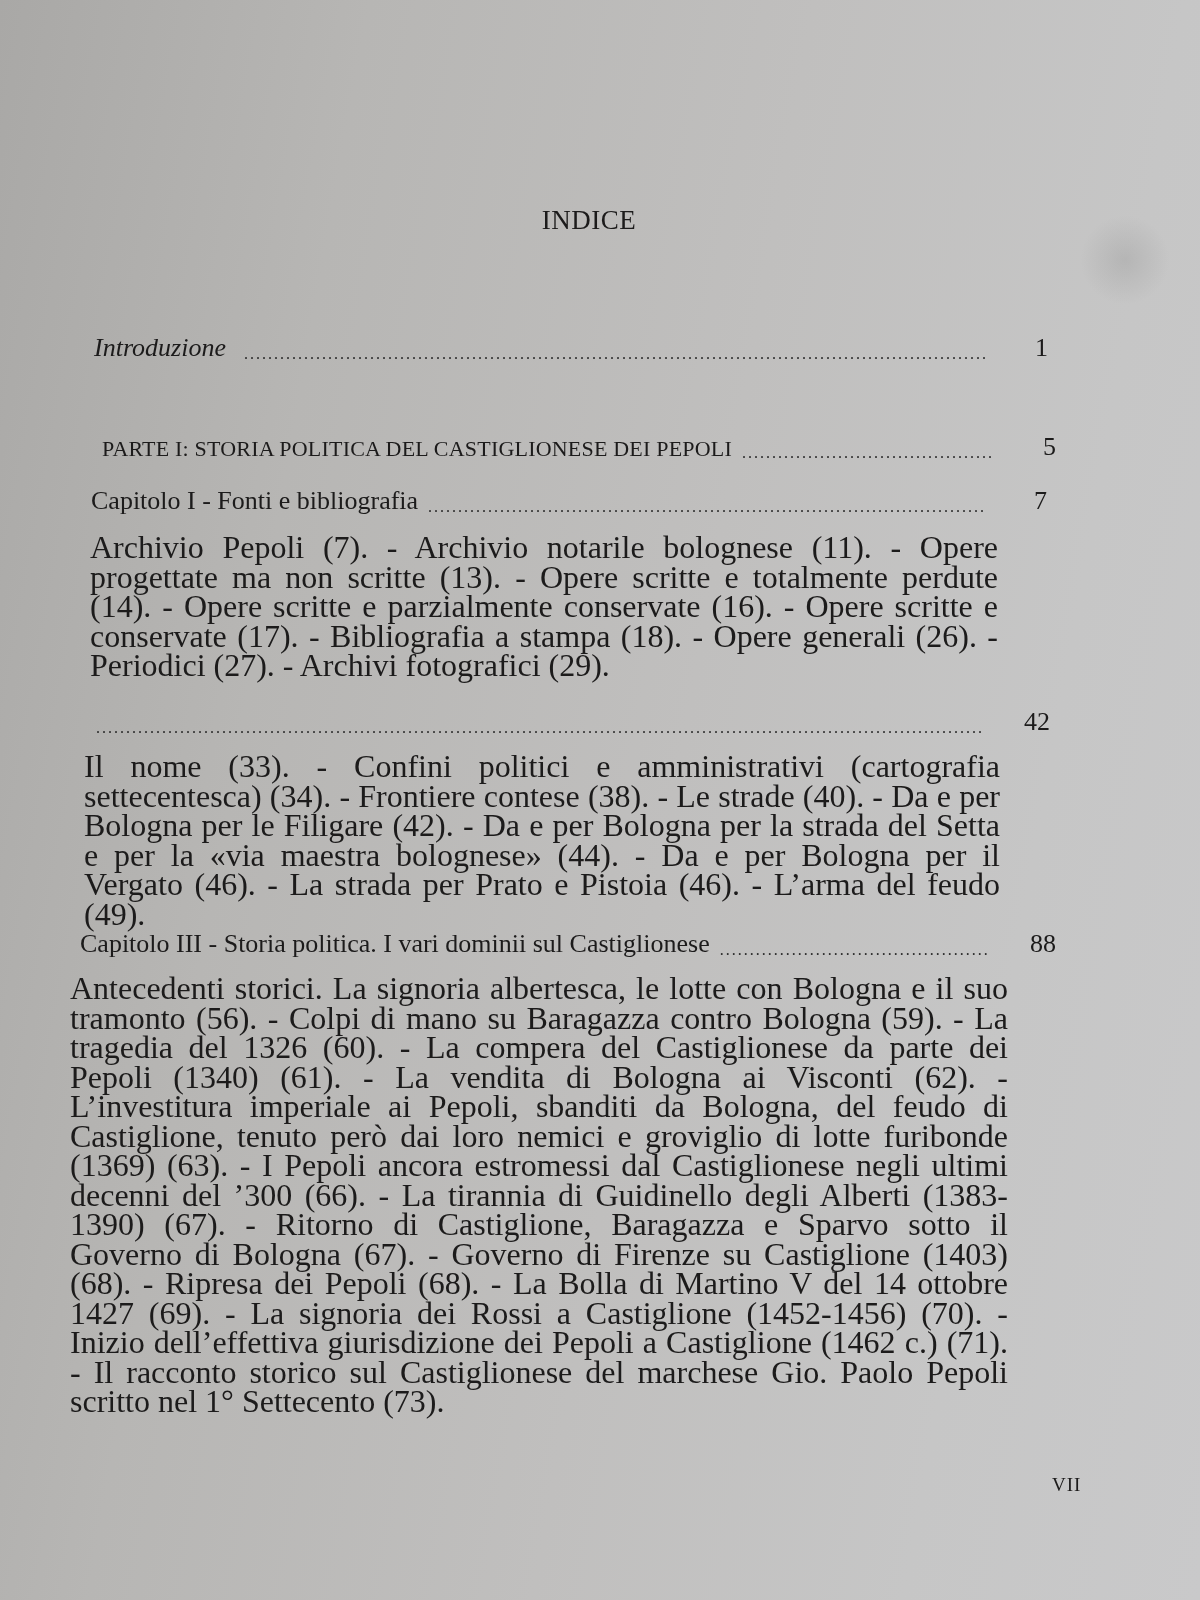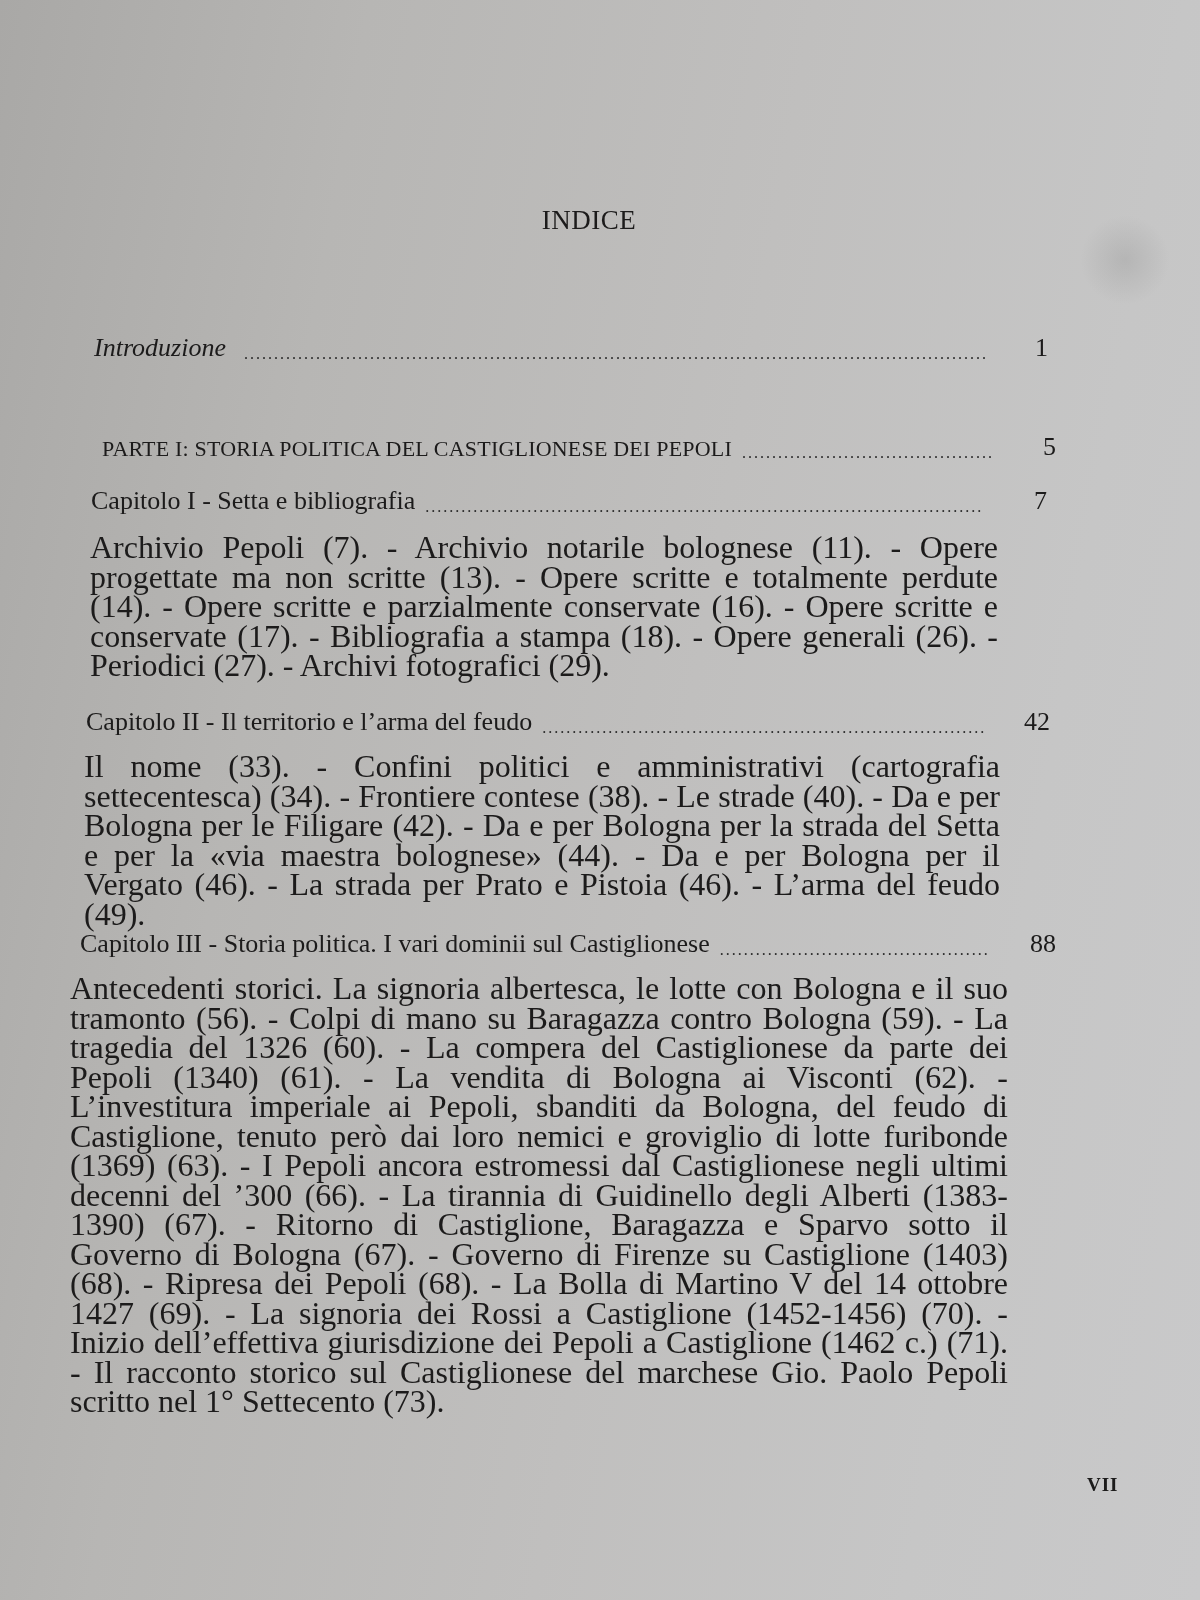--- a/index.html
+++ b/index.html
@@ -32,21 +32,21 @@
     .toc-line .leader::before {
       content: "....................................................................................................................................................................................................................................";
     }
     .toc-line .page-num { flex: 0 0 auto; text-align: right; }
     .italic { font-style: italic; }
     .smallcaps { font-size: 22px; letter-spacing: 0.2px; }
     .desc {
       position: absolute; font-size: 32px; line-height: 29.5px;
       text-align: justify; hyphens: manual;
     }
-    .folio { position: absolute; font-size: 19px; font-weight: bold; letter-spacing: 1px; margin-left: 35px; }
+    .folio { position: absolute; font-size: 19px; font-weight: normal; letter-spacing: 1px; }
   </style>
 </head>
 <body>
 
 <div class="page">
   <div class="shadow-spot"></div>
 
   <div class="title">INDICE</div>
 
   <div class="toc-line" style="left:94px; top:333px; width:954px;">
@@ -55,28 +55,27 @@
     <span class="page-num">1</span>
   </div>
 
   <div class="toc-line" style="left:94px; top:432px; width:954px;margin-left:8px;">
     <span class="label smallcaps">PARTE I: STORIA POLITICA DEL CASTIGLIONESE DEI PEPOLI</span>
     <span class="leader" style="margin-right:50px;"></span>
     <span class="page-num">5</span>
   </div>
 
   <div class="toc-line" style="left:91px; top:486px; width:956px;">
-    <span class="label">Capitolo I - Setta e bibliografia</span>
+    <span class="label">Capitolo I - Fonti e bibliografia</span>
     <span class="leader" style="margin-right:50px;"></span>
     <span class="page-num">7</span>
   </div>
   <div class="desc" style="left:90px; top:533px; width:908px;">Archivio Pepoli (7). - Archivio notarile bolognese (11). - Opere progettate ma non scritte (13). - Opere scritte e totalmente perdute (14). - Opere scritte e parzialmente conservate (16). - Opere scritte e conservate (17). - Bibliografia a stampa (18). - Opere generali (26). - Periodici (27). - Archivi fotografici (29).</div>
 
   <div class="toc-line" style="left:86px; top:707px; width:964px;">
-    <span class="label">Capitolo II - Il territorio e l’arma del feudo</span>
     <span class="leader" style="margin-right:40px;"></span>
     <span class="page-num">42</span>
   </div>
   <div class="desc" style="left:84px; top:752px; width:916px;">Il nome (33). - Confini politici e amministrativi (cartografia settecentesca) (34). - Frontiere contese (38). - Le strade (40). - Da e per Bologna per le Filigare (42). - Da e per Bologna per la strada del Setta e per la «via maestra bolognese» (44). - Da e per Bologna per il Vergato (46). - La strada per Prato e Pistoia (46). - L’arma del feudo (49).</div>
 
   <div class="toc-line" style="left:80px; top:929px; width:976px;">
     <span class="label">Capitolo III - Storia politica. I vari dominii sul Castiglionese</span>
     <span class="leader" style="margin-right:40px;"></span>
     <span class="page-num">88</span>
   </div>

